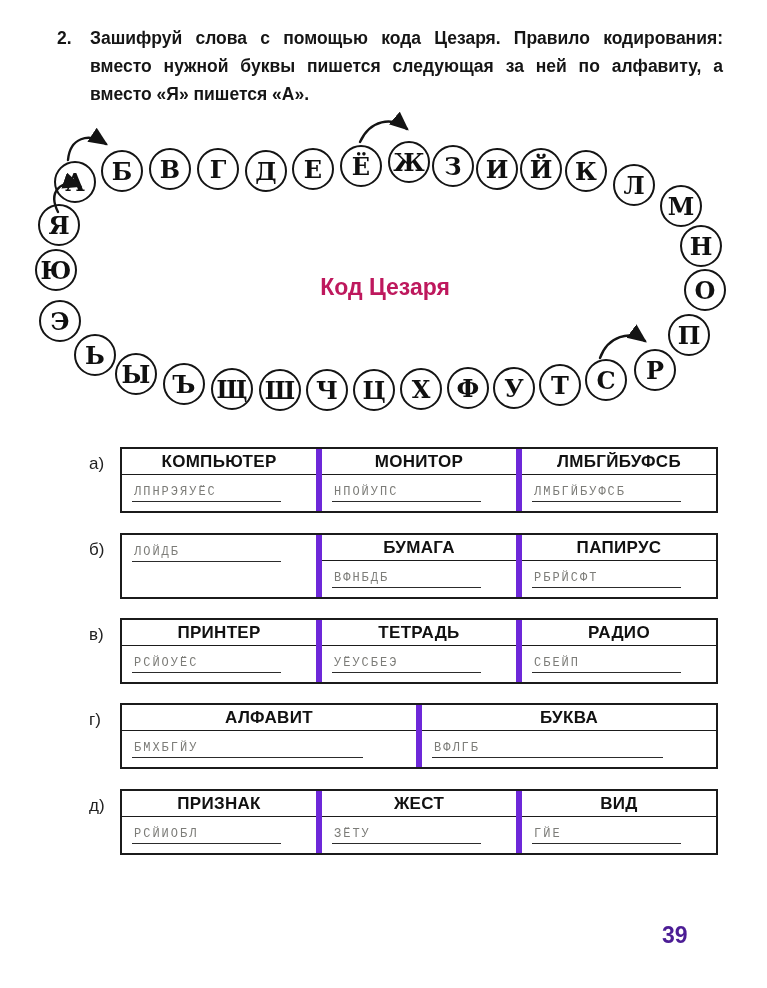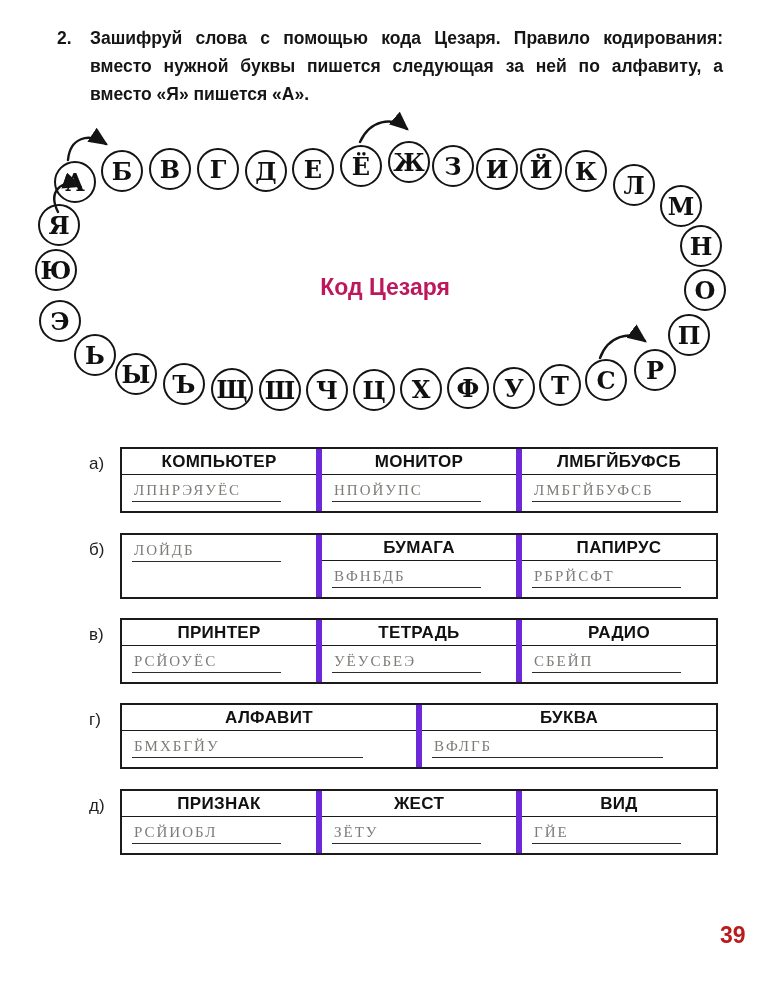--- a/index.html
+++ b/index.html
@@ -20,24 +20,24 @@
   .arrow path{fill:none;stroke:#141414;stroke-width:2.4;stroke-linecap:round;}
   
   .block{position:absolute;left:120px;width:598px;height:66px;box-sizing:border-box;
          border:2.2px solid #1b1b1b;display:flex;background:#fff;}
   .block-label{position:absolute;left:-33px;top:5px;font:17px "Liberation Sans",sans-serif;color:#222;}
   .bcell{flex:1;box-sizing:border-box;display:flex;flex-direction:column;min-width:0;}
   .bcell + .bcell{border-left:6px solid #6d28d9;}
   .word{border-bottom:1.6px solid #1b1b1b;font:bold 17px "Liberation Sans",sans-serif;
         text-align:center;padding:3px 0 2px 0;letter-spacing:.3px;}
   .ansarea{flex:1;padding:6px 10px 0 10px;}
-  .answer{font-family:Liberation Serif, serif;color:#7c7c78;font-size:15px;letter-spacing:2px;
+  .answer{font-family:Liberation Mono, monospace;color:#7c7c78;font-size:12px;letter-spacing:2px;
           display:inline-block;border-bottom:1.7px solid #2c2c2c;min-width:82%;
           padding:0 4px 2px 2px;white-space:nowrap;}
-  .pagenum{position:absolute;left:720px;top:922px;font:bold 23px "Liberation Sans",sans-serif;color:#b91c1c;}
+  .pagenum{position:absolute;left:662px;top:922px;font:bold 23px "Liberation Sans",sans-serif;color:#4c1d95;}
 </style>
 </head>
 <body>
 
 <div class="page">
 
   <div class="task">
     <span class="task-num">2.</span>
     <span>Зашифруй слова с помощью кода Цезаря. Правило кодирования: вместо нужной буквы пишется следующая за ней по алфавиту, а вместо «Я» пишется «А».</span>
   </div>

